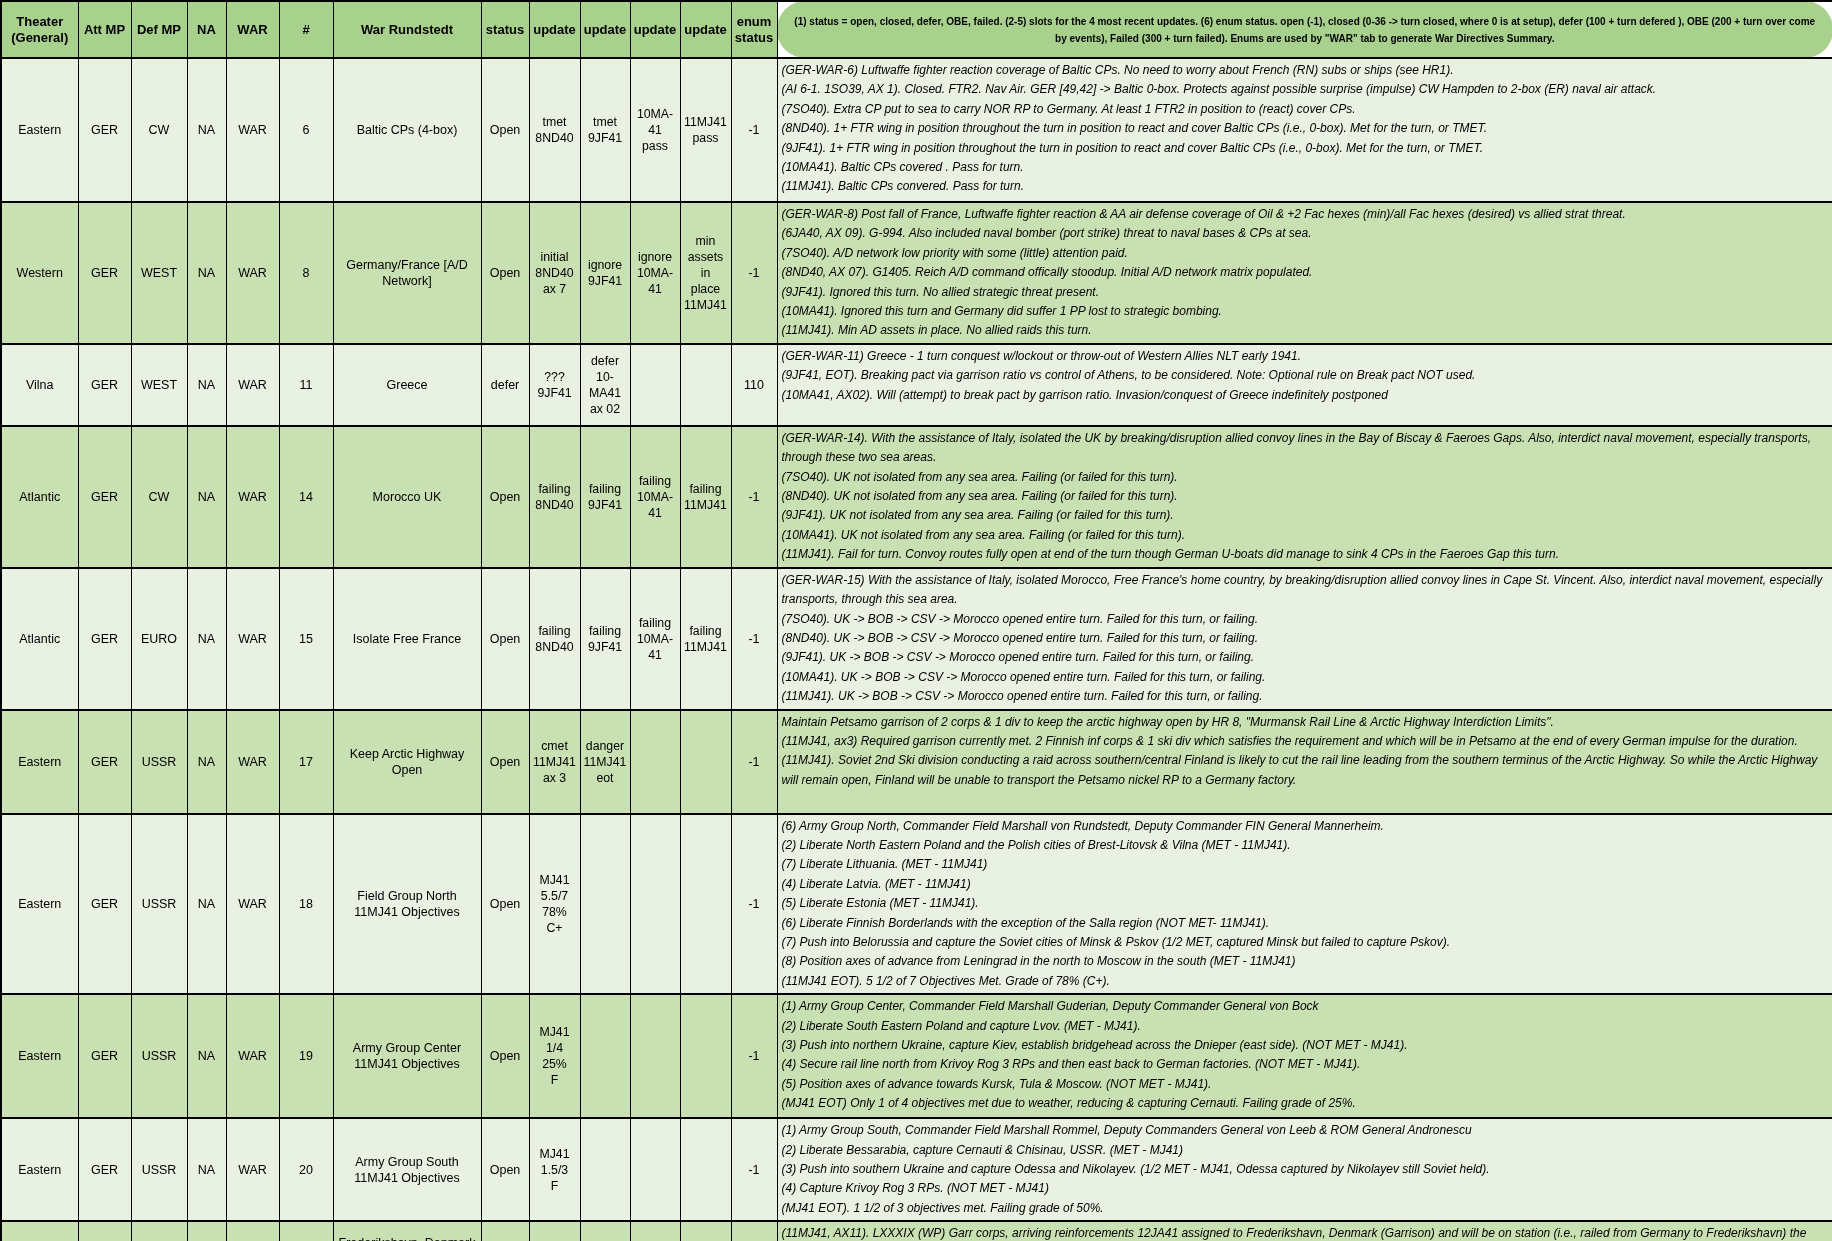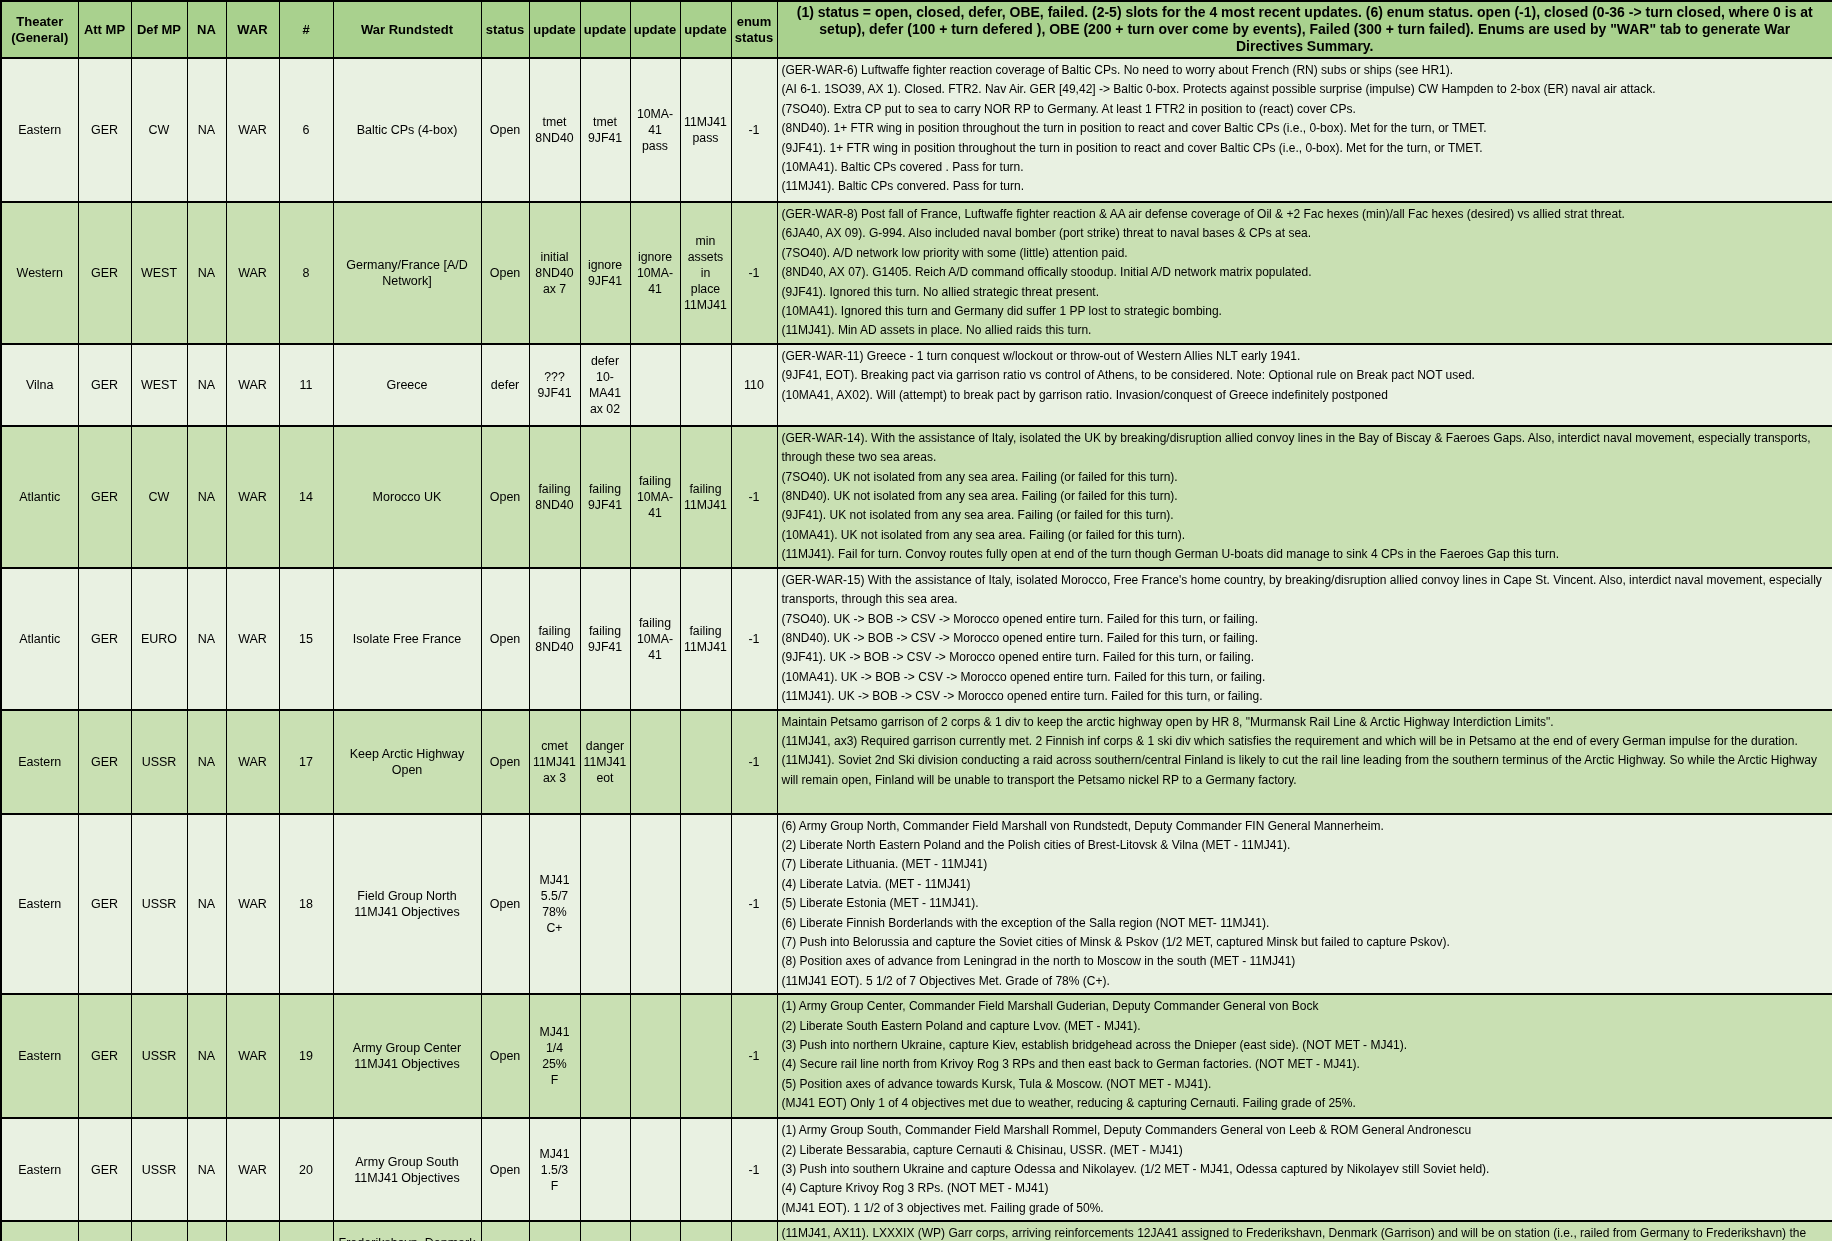--- a/index.html
+++ b/index.html
@@ -24,39 +24,41 @@
     background:var(--header-bg);
     font-weight:bold;
     font-size:13px;
     line-height:16px;
     text-align:center;
     vertical-align:middle;
     height:57px;
     padding:1px;
   }
   thead th.notes-h{
-    font-size:14px;
+    font-size:10px;
     line-height:17px;
     padding:1px 14px;
+    border-radius:28px;
   }
   td{
     font-size:12.5px;
     line-height:16px;
     text-align:center;
     vertical-align:middle;
     padding:1px 2px;
   }
   td.upd{white-space:pre-line;font-size:12.3px;}
   td.notes{
     text-align:left;
     vertical-align:top;
     padding:2px 5px 2px 4px;
     font-size:12px;
     line-height:19.4px;
     white-space:normal;
+    font-style:italic;
   }
   tr.light td{background:var(--row-light-bg);}
   tr.dark td{background:var(--row-dark-bg);}
 </style>
 </head>
 <body>
 
 <table>
   <colgroup>
     <col style="width:77px">

